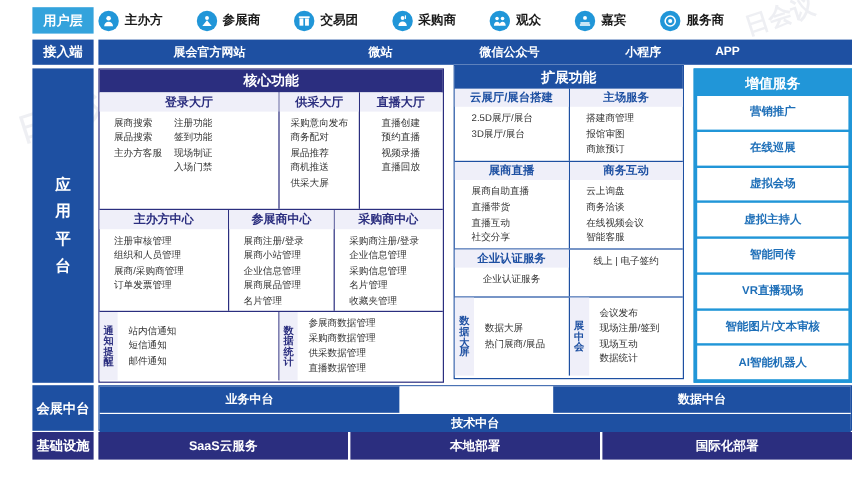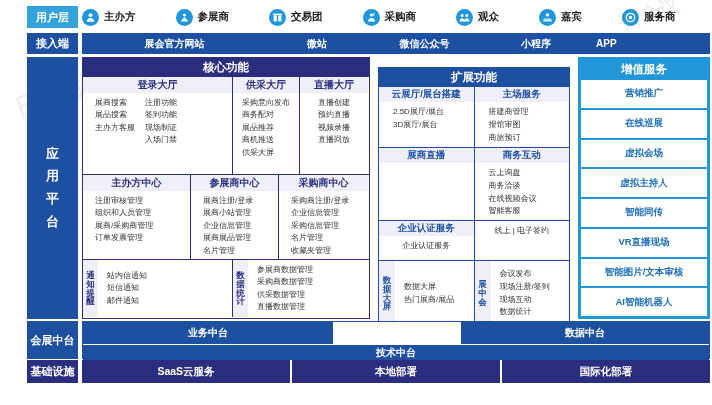--- a/index.html
+++ b/index.html
@@ -23,21 +23,21 @@
   .rail-app    { left: 27px; top: 57px; width: 51px; height: 262px; background: #1E50A2; font-size: 13px;
                  flex-direction: column; letter-spacing: 0; line-height: 1.75; }
   .rail-app span { display:block; }
   .rail-mid    { left: 27px; top: 321px; width: 51px; height: 38px; background: #1E50A2; font-size: 11px; }
   .rail-infra  { left: 27px; top: 360px; width: 51px; height: 23px; background: #2B2E7F; font-size: 11px; }
 
   
   .userbar { position:absolute; left:82px; top:4px; width:628px; height:26px;
              display:flex; align-items:center; }
   .role { display:flex; align-items:center; gap:5px; }
-  .role + .role { margin-left: 40px; }
+  .role + .role { margin-left: 28px; }
   .role-ico { width:17px; height:17px; border-radius:50%; background:#2196D8;
               display:flex; align-items:center; justify-content:center; flex:0 0 auto; }
   .role-ico svg { display:block; }
   .role-label { font-size:10.5px; color:#1a1a1a; font-weight:bold; white-space:nowrap; }
 
   
   .accessbar { position:absolute; left:82px; top:33px; width:628px; height:21px;
                background:#1E50A2; display:flex; align-items:center; }
   .access-item { color:#fff; font-size:10px; font-weight:bold; text-align:center; white-space:nowrap; }
   .a1 { width:185px; } .a2 { width:100px; } .a3 { width:115px; }
@@ -63,21 +63,21 @@
 
   
   .sidebox { display:flex; border-right:1.5px solid #2B2E7F; }
   .sidebox:last-child { border-right:none; }
   .side-lbl { width:15px; background:#EFEFF9; color:#2B2E7F; font-size:8.5px; font-weight:bold;
               display:flex; align-items:center; justify-content:center; text-align:center;
               line-height:1.05; padding:0 1px; }
   .side-bd { flex:1; display:flex; align-items:center; padding-left:9px; }
 
   
-  .ext { position:absolute; left:378px; top:67px; width:192px; height:262px;
+  .ext { position:absolute; left:378px; top:54px; width:192px; height:262px;
          border:1.5px solid #1E50A2; background:#fff; }
   .ext-hd { height:19px; background:#1E50A2; color:#fff; font-size:11.5px; font-weight:bold;
             display:flex; align-items:center; justify-content:center; }
   .ext-row { display:flex; }
   .ext-row.e1 { height:61px; border-bottom:1.5px solid #1E50A2; }
   .ext-row.e2 { height:73px; border-bottom:1.5px solid #1E50A2; }
   .ext-row.e3 { height:40px; border-bottom:1.5px solid #1E50A2; }
   .ext-row.e4 { height:65px; }
   .ecell { flex:1; border-right:1.5px solid #1E50A2; display:flex; flex-direction:column; }
   .ecell:last-child { border-right:none; }
@@ -355,20 +355,28 @@
               <li>搭建商管理</li>
               <li>报馆审图</li>
               <li>商旅预订</li>
             </ul>
           </div>
         </div>
       </div>
     <div class="ext-row e2" id="ext-r2">
         <div class="ecell">
           <div class="ecell-hd">展商直播</div>
+          <div class="ecell-bd lft">
+            <ul class="lst2">
+              <li>展商自助直播</li>
+              <li>直播带货</li>
+              <li>直播互动</li>
+              <li>社交分享</li>
+            </ul>
+          </div>
         </div>
         <div class="ecell">
           <div class="ecell-hd">商务互动</div>
           <div class="ecell-bd lft">
             <ul class="lst2">
               <li>云上询盘</li>
               <li>商务洽谈</li>
               <li>在线视频会议</li>
               <li>智能客服</li>
             </ul>

